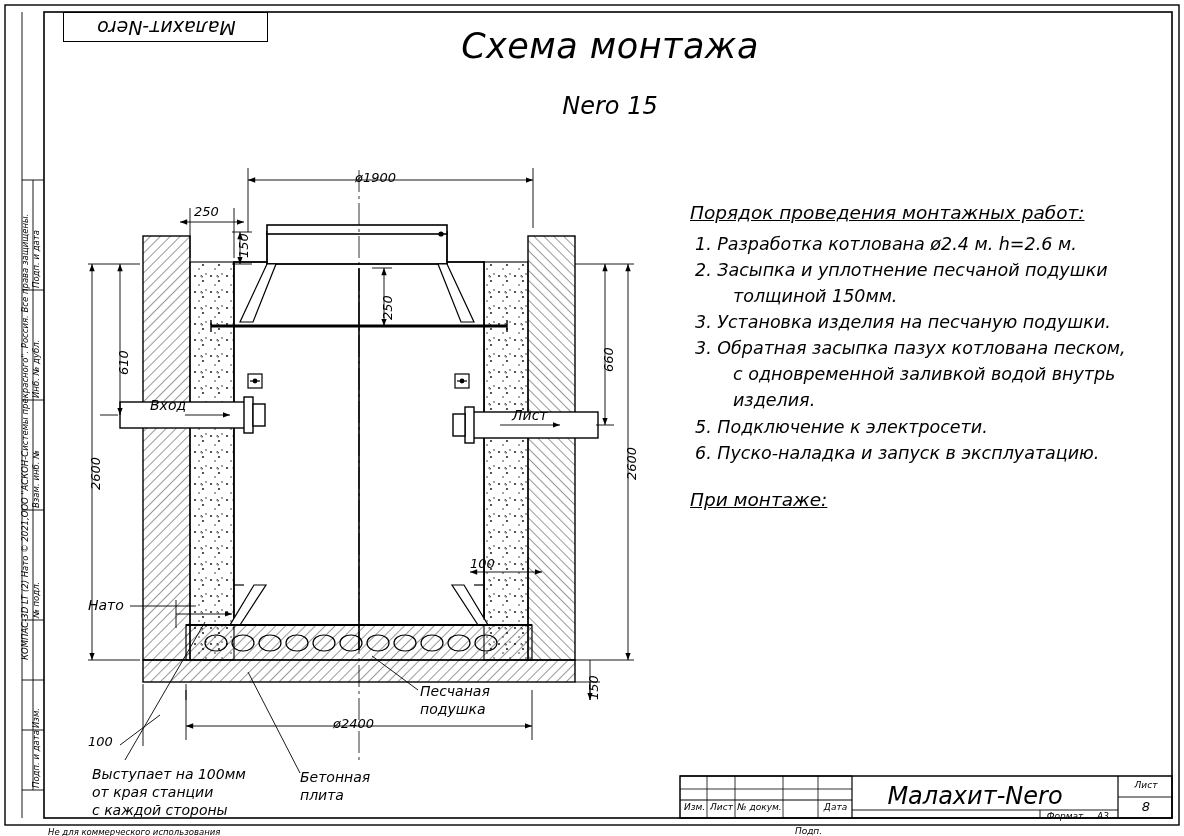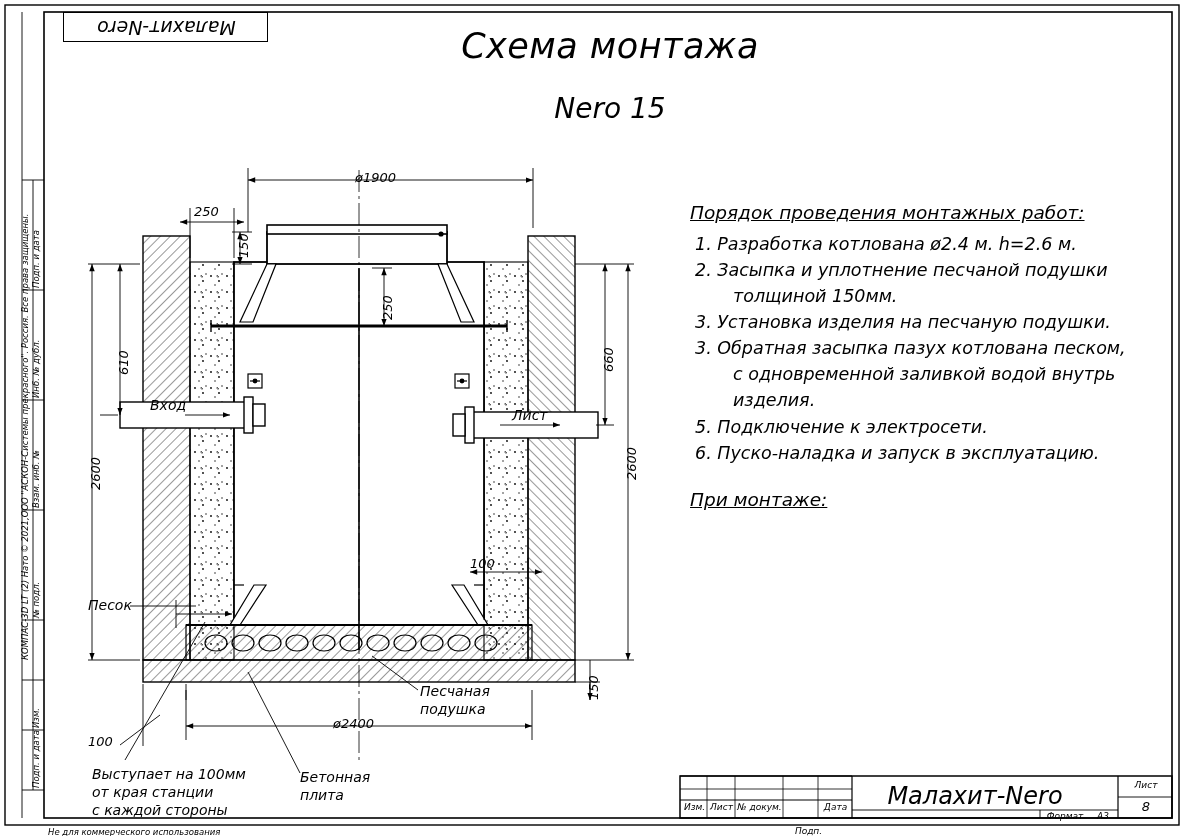--- a/index.html
+++ b/index.html
@@ -26,21 +26,21 @@
     font-size:35px;
     letter-spacing:0.5px;
     line-height:1.15;
     white-space:nowrap;
   }
   .title-sub {
     position:absolute;
     left:400px; top:92px; width:420px;
     text-align:center;
     font-style:italic;
-    font-size:28px;
+    font-size:24px;
     white-space:nowrap;
   }
 
   .logo-box {
     position:absolute;
     left:63px; top:12px; width:205px; height:30px;
     border:1.6px solid #000;
     overflow:hidden;
   }
   .logo-text {
@@ -375,21 +375,21 @@
   <div class="lbl v" style="left:601px; top:372px;">660</div>
   <div class="lbl v" style="left:88px; top:490px;">2600</div>
   <div class="lbl v" style="left:624px; top:480px;">2600</div>
   <div class="lbl" style="left:470px; top:556px;">100</div>
   <div class="lbl v" style="left:586px; top:700px;">150</div>
   <div class="lbl" style="left:333px; top:716px;">ø2400</div>
   <div class="lbl" style="left:88px; top:734px;">100</div>
 
   <div class="callout" style="left:150px; top:396px;">Вход</div>
   <div class="callout" style="left:512px; top:406px;">Лист</div>
-  <div class="callout" style="left:88px; top:596px;">Песок</div>
+  <div class="callout" style="left:88px; top:596px;">Нато</div>
   <div class="callout" style="left:420px; top:682px;">
     <div>Песчаная</div>
     <div>подушка</div>
   </div>
   <div class="callout" style="left:300px; top:768px;">
     <div>Бетонная</div>
     <div>плита</div>
   </div>
   <div class="callout" style="left:92px; top:765px;">
     <div>Выступает на 100мм</div>

